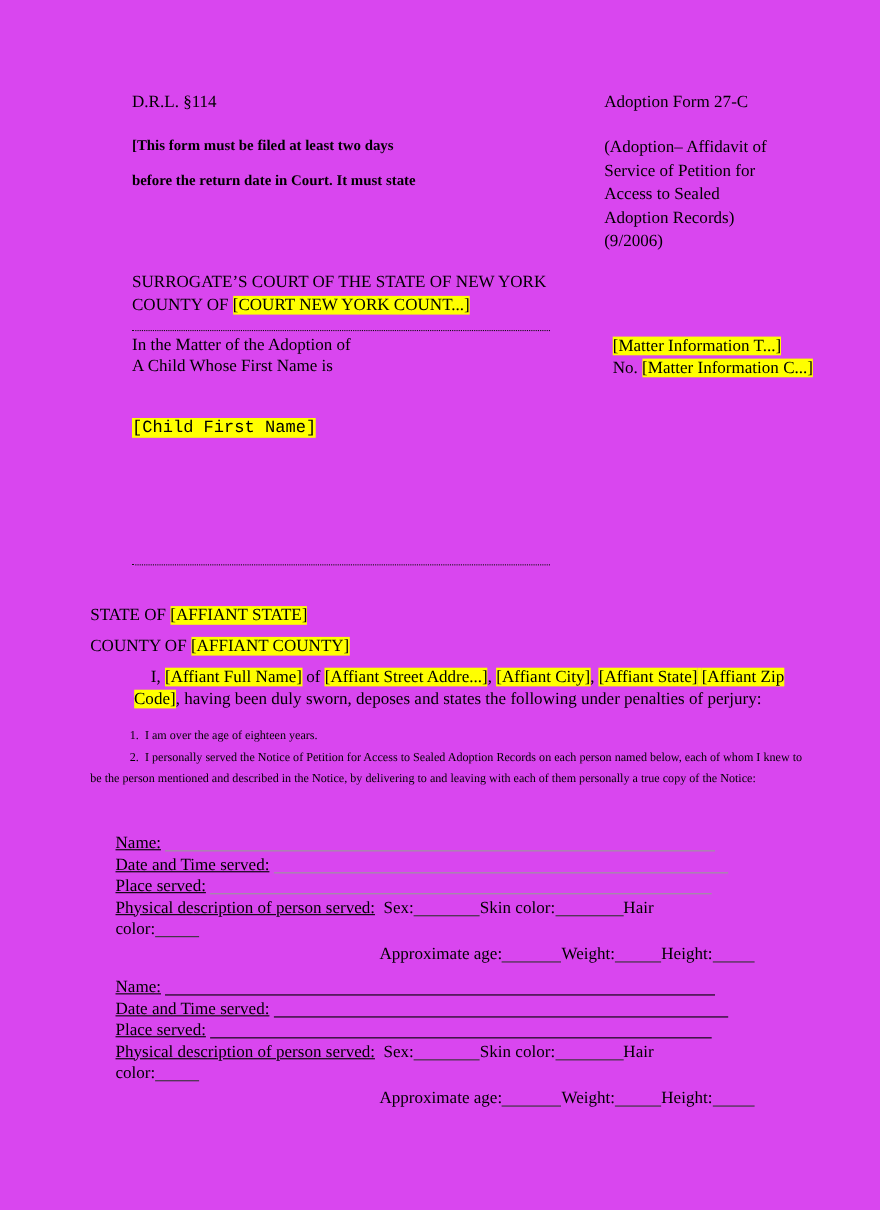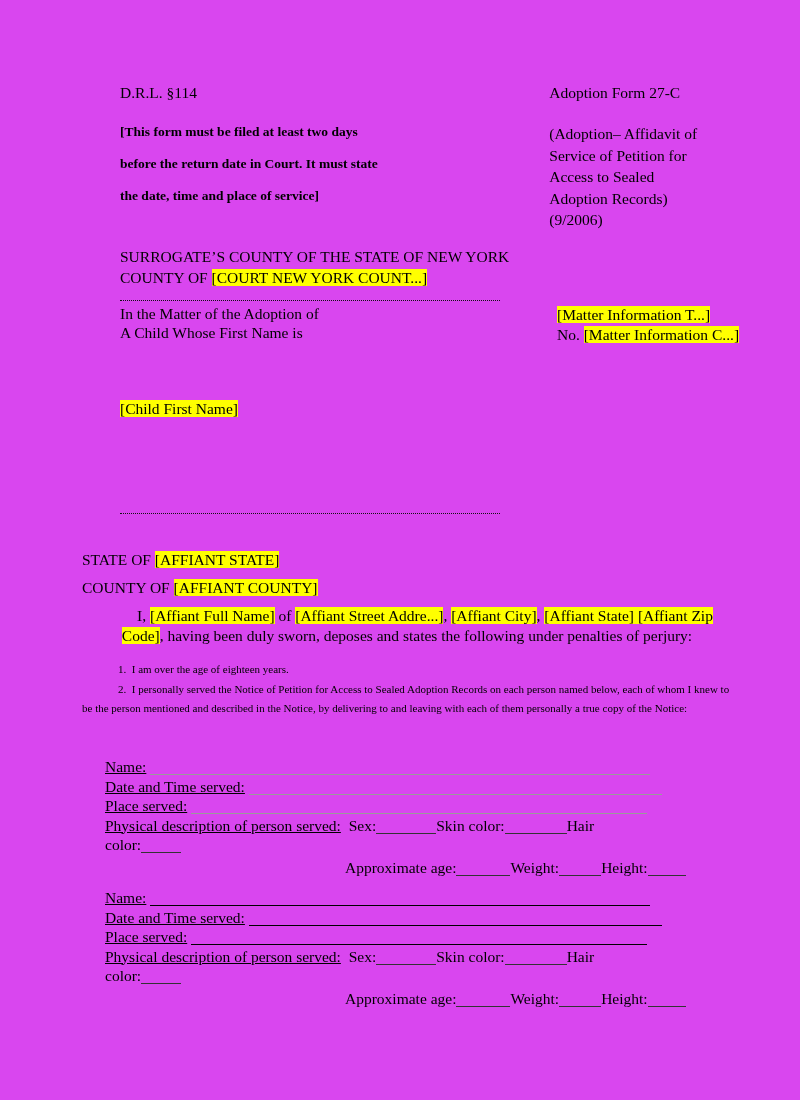--- a/index.html
+++ b/index.html
@@ -98,21 +98,22 @@
     width: 437px;
     font-size: 15.5px;
     line-height: 18.5px;
   }
   .caption-right {
     width: 183px;
     font-size: 15.5px;
     line-height: 19.5px;
   }
   .child-name {
-    margin-top: 58px;
+    margin-top: 38px;
+    font-family: Liberation Mono, monospace;
   }
   .afftitle {
     margin-top: 33px;
     line-height: 21.5px;
   }
 
   
   .body-block {
     position: absolute;
     top: 546px;
@@ -180,38 +181,37 @@
 
 <div class="page">
 
   <div class="hdr">
     <div class="hdr-row">
       <div class="hdr-left">
         <div class="drl">D.R.L. §114</div>
         <div class="bracket-note">
           <div>[This form must be filed at least two days</div>
           <div>before the return date in Court. It must state</div>
-          <div>the date, time and place of service]</div>
         </div>
       </div>
       <div class="hdr-right">
         <div class="form-no">Adoption Form 27-C</div>
         <div class="paren">
           <div>(Adoption– Affidavit of</div>
           <div>Service of Petition for</div>
           <div>Access to Sealed</div>
           <div>Adoption Records)</div>
           <div>(9/2006)</div>
         </div>
       </div>
     </div>
   </div>
 
   <div class="court">
-    <div>SURROGATE’S COUNTY OF THE STATE OF NEW YORK</div>
+    <div>SURROGATE’S COURT OF THE STATE OF NEW YORK</div>
     <div><span>COUNTY OF </span><span class="hl">[COURT NEW YORK COUNT...]</span></div>
   </div>
 
   <div class="dotline" id="dotline-top"></div>
 
   <div class="caption">
     <div class="caption-row">
       <div class="caption-left">
         <div>In the Matter of the Adoption of</div>
         <div>A Child Whose First Name is</div>

